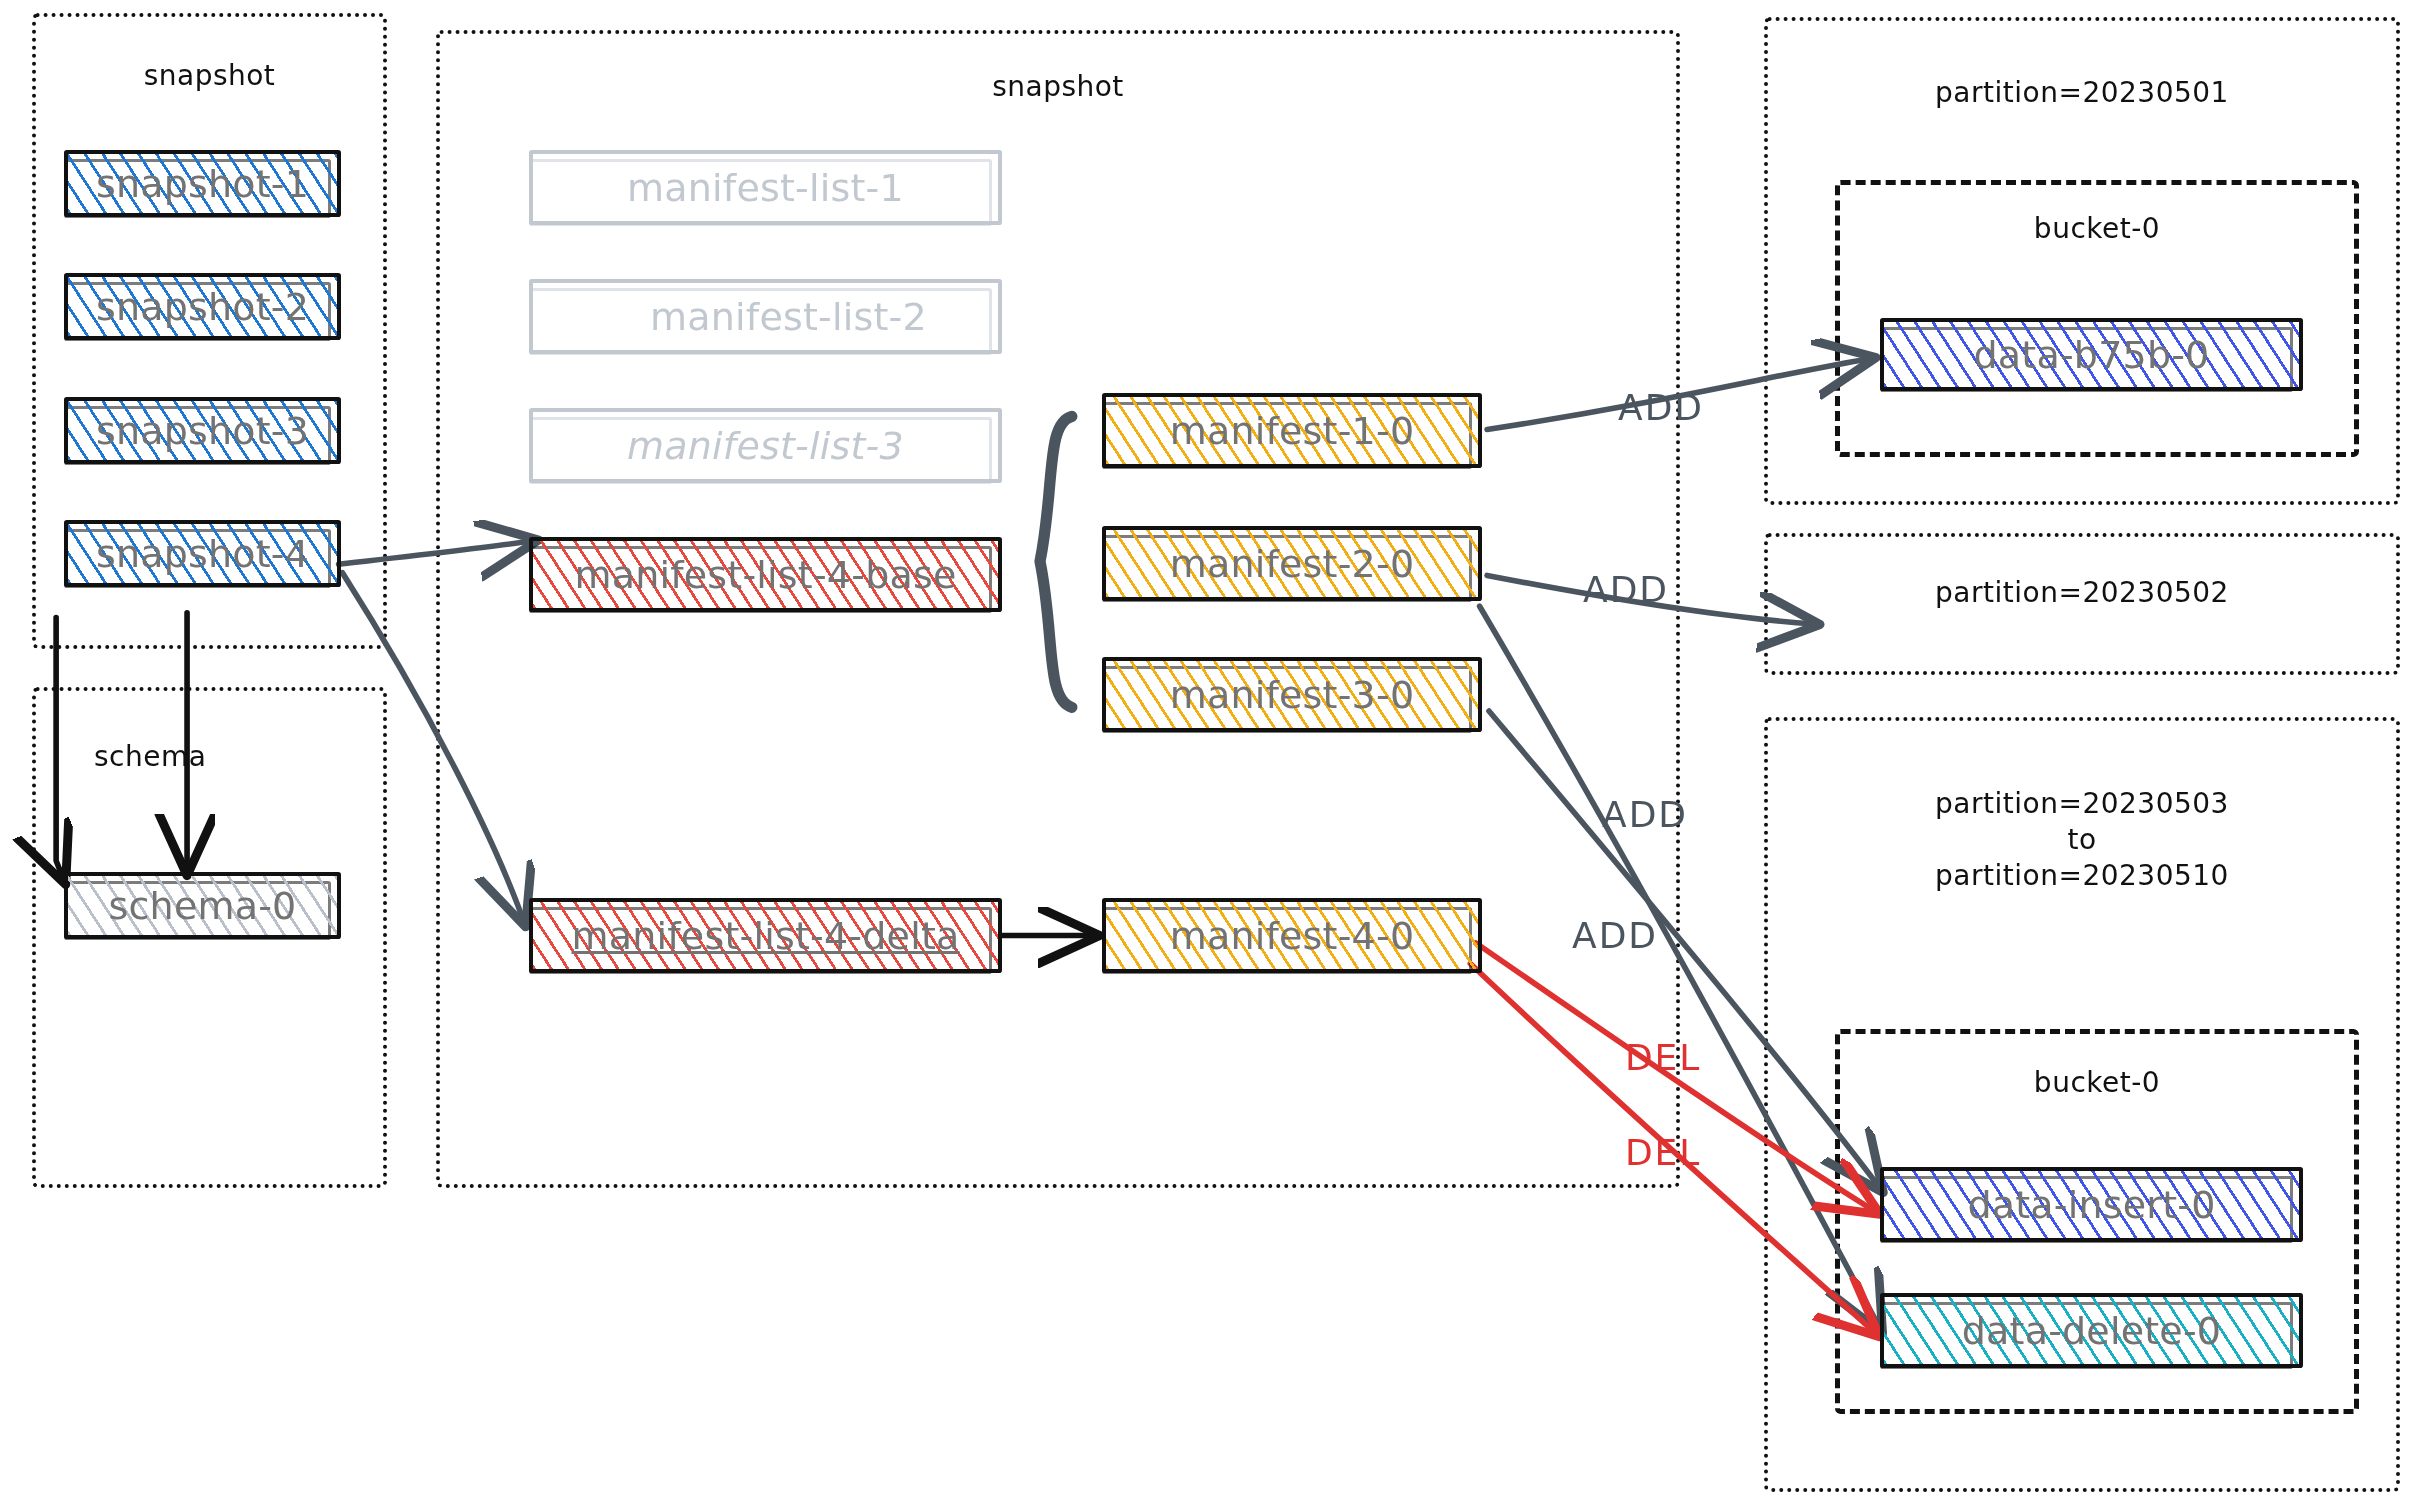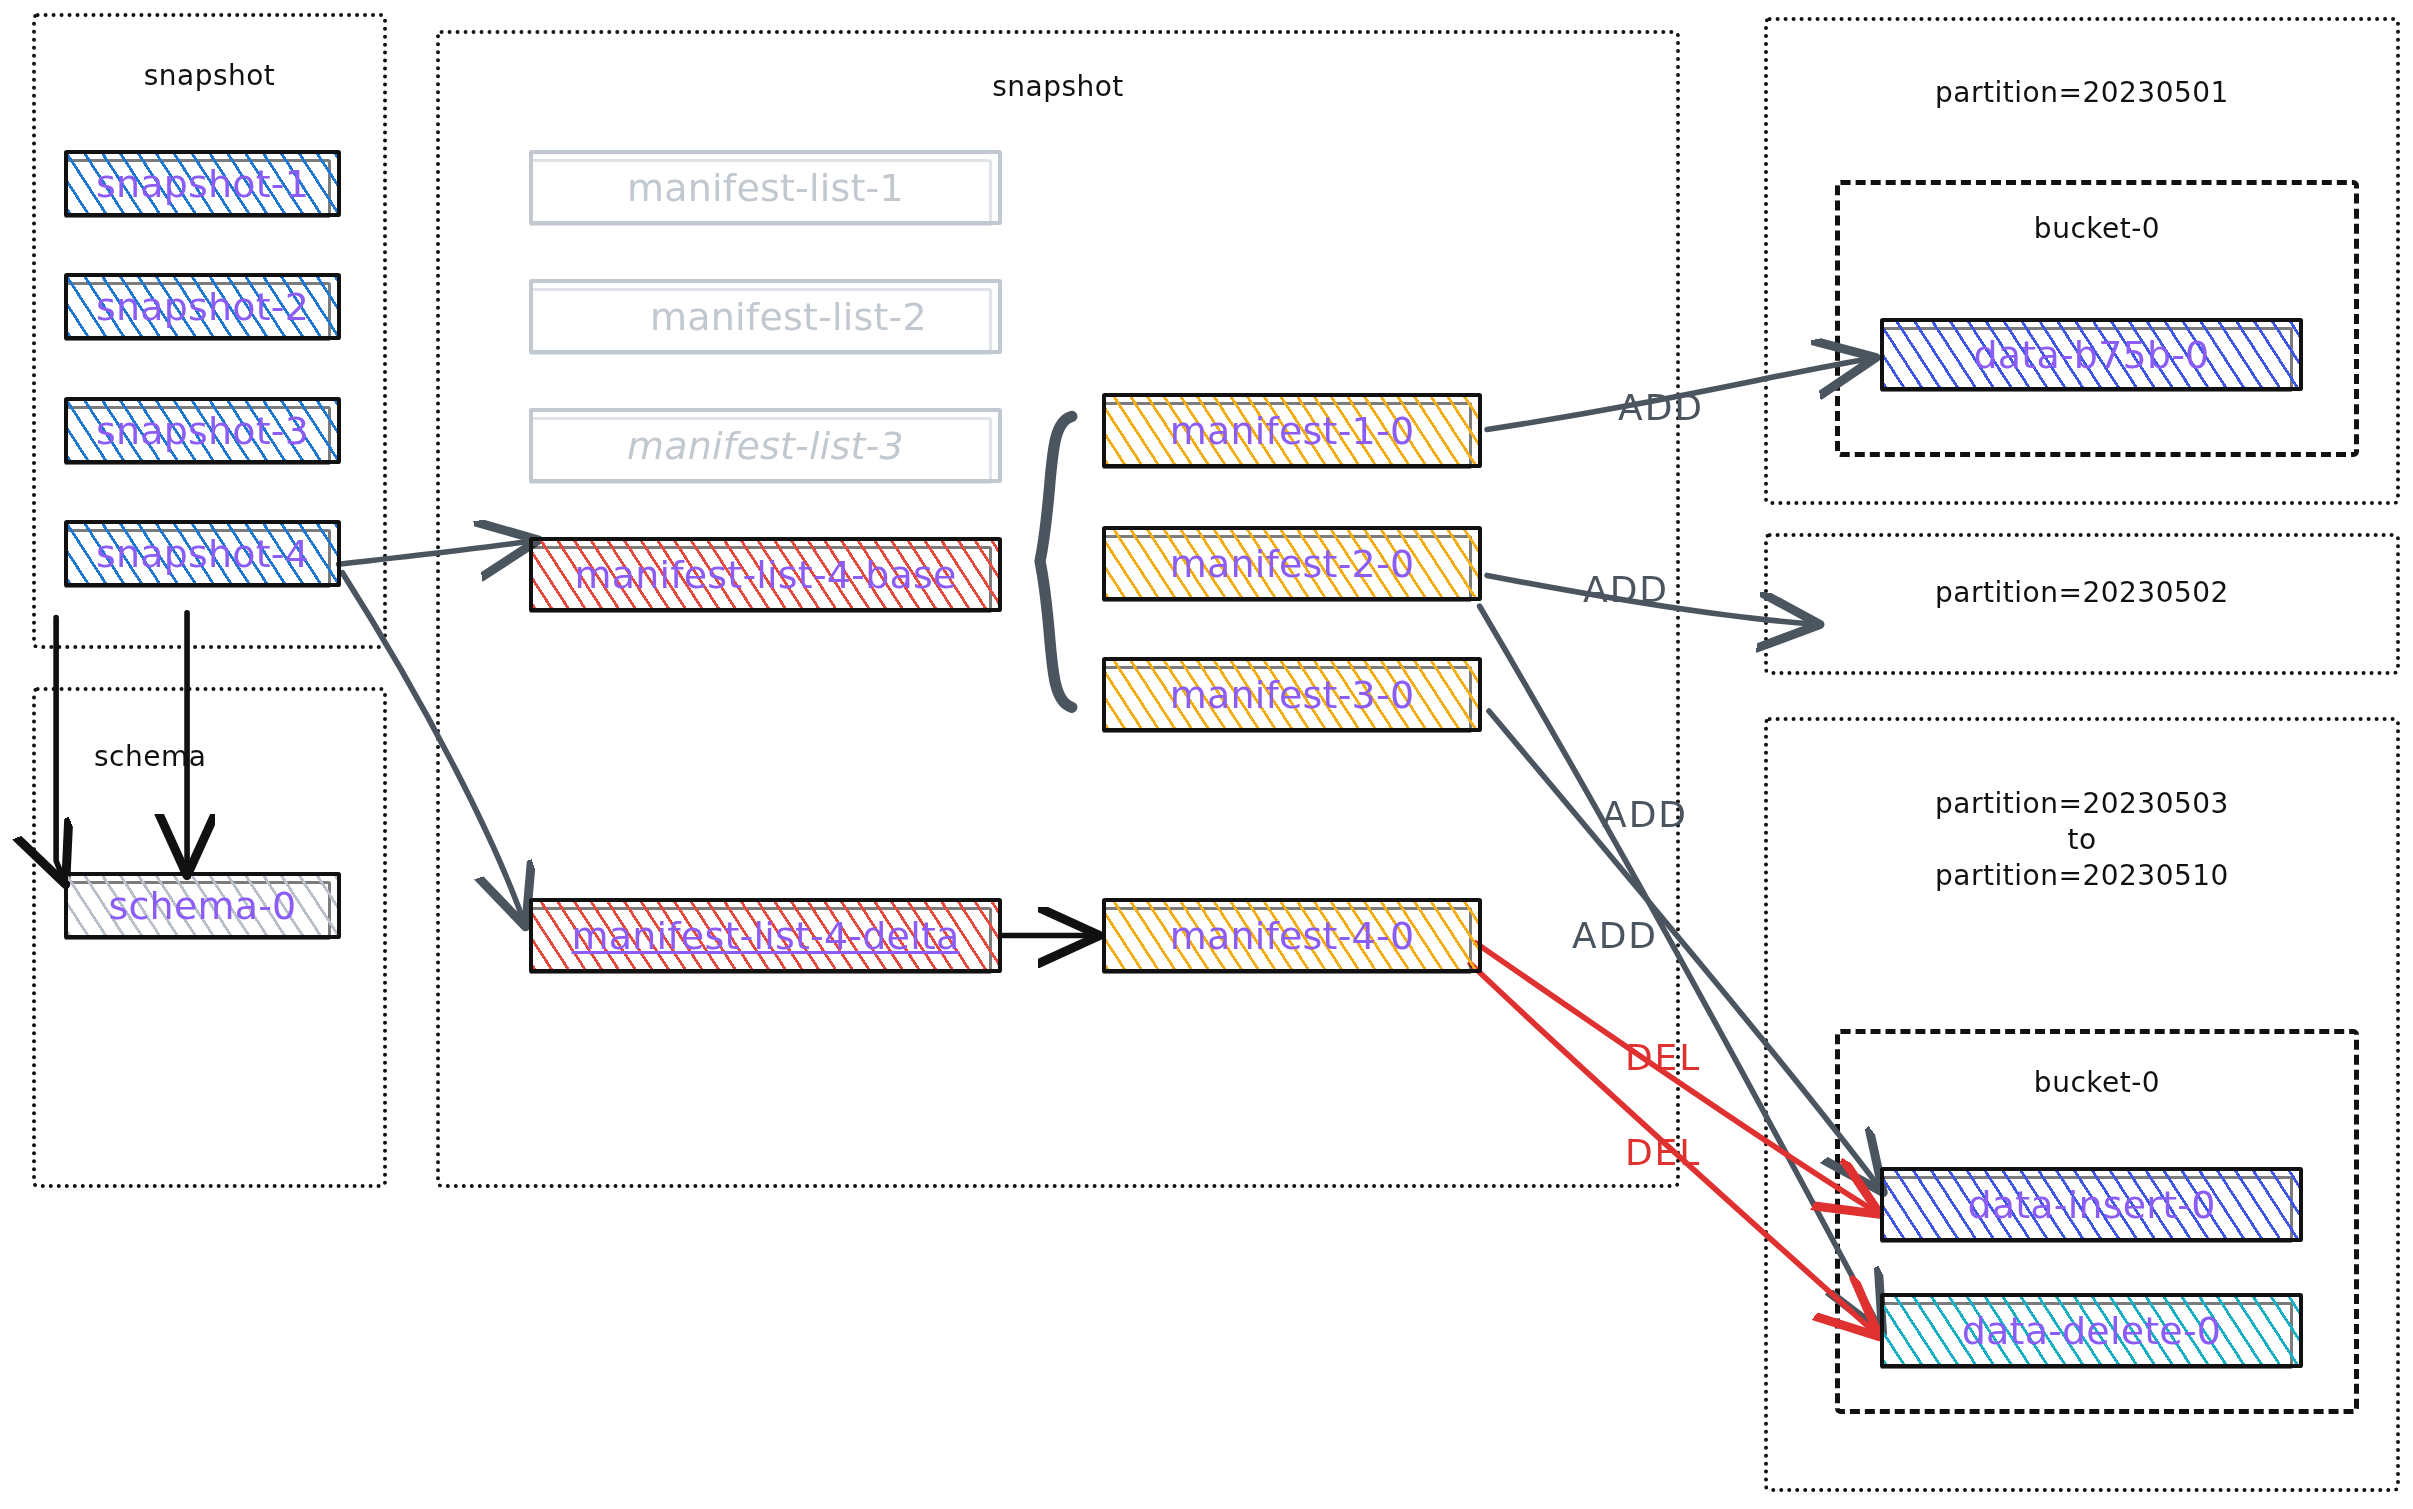--- a/index.html
+++ b/index.html
@@ -31,21 +31,21 @@
     white-space:pre;
     line-height:1.28;
   }
 
   
   .node{
     position:absolute;
     box-sizing:border-box;
     border:4.7px solid #111111;
     display:flex;align-items:center;justify-content:center;
-    color:#8b5cf6;
+    color:#737373;
     font-size:38px;
     white-space:nowrap;
     letter-spacing:0.2px;
     border-radius:2.8px;
   }
   .node .lbl{position:relative;z-index:3;}
   
   .node::before{
     content:"";position:absolute;inset:0;z-index:1;
     background-repeat:repeat;

